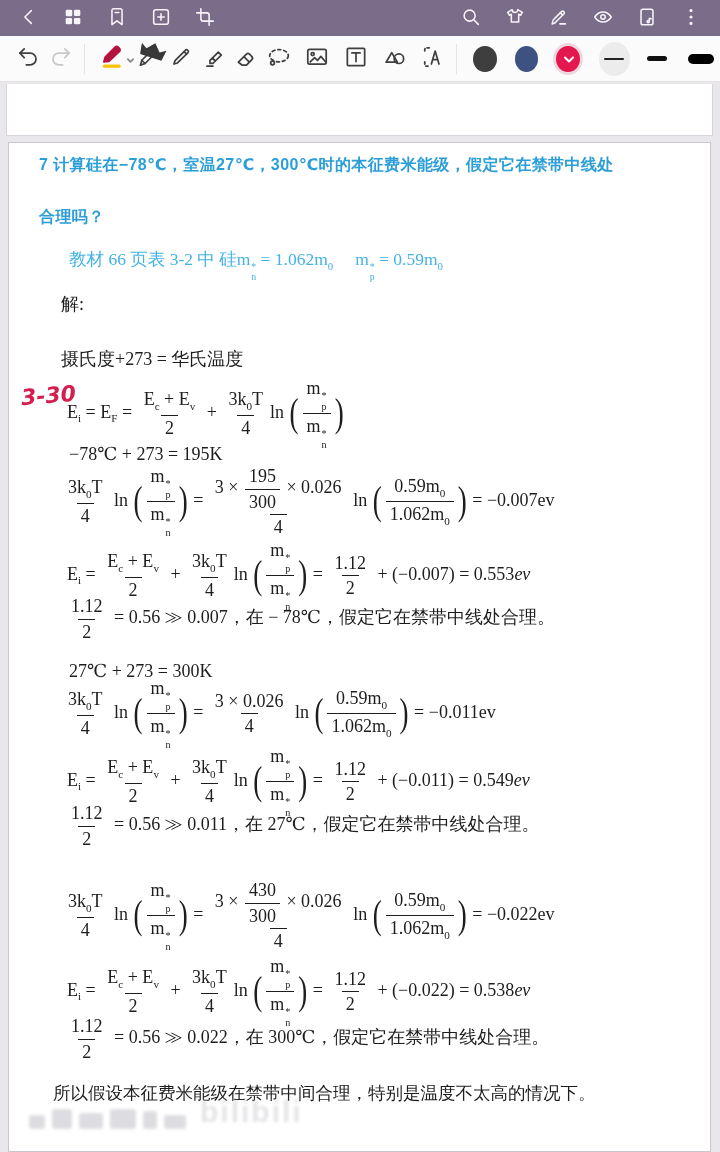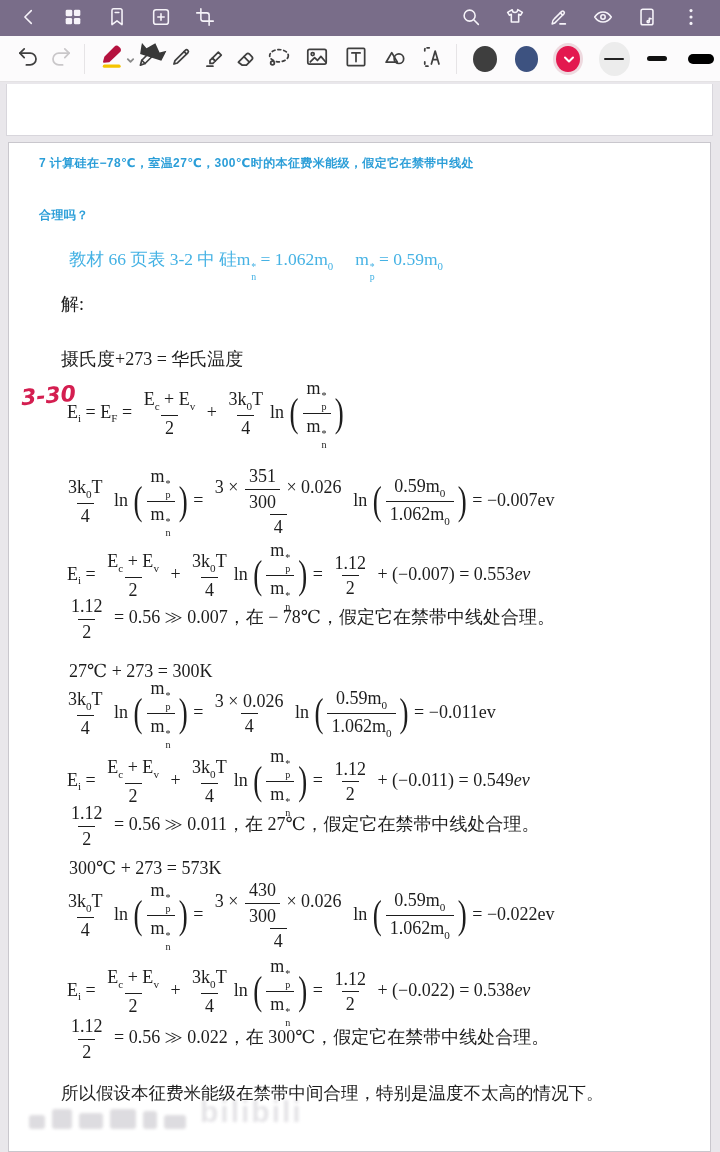--- a/index.html
+++ b/index.html
@@ -43,41 +43,41 @@
   .canvas{position:absolute;left:0;top:82px;width:720px;height:1070px;background:#e9e7eb;}
   .prev-page{position:absolute;left:6px;top:2px;width:707px;height:52px;background:#ffffff;
              border:1px solid #d8d6dc;border-top:none;box-sizing:border-box;}
   .page{position:absolute;left:8px;top:60px;width:703px;height:1010px;background:#ffffff;
         border:1px solid #c9c7cd;box-sizing:border-box;}
 
   
   .ln{position:absolute;white-space:nowrap;font-family:"Liberation Serif","DejaVu Serif",serif;
       font-size:18px;color:#1d1d1d;}
   .ln-title{font-family:"Liberation Sans","DejaVu Sans",sans-serif;font-weight:bold;
-            font-size:12px;color:#2b9ed8;letter-spacing:0.4px;}
+            font-size:16px;color:#2b9ed8;letter-spacing:0.4px;}
   .ln-ref{color:#45b2e4;font-size:17.5px;}
   .p-title1{left:30px;top:12px;}
   .p-title2{left:30px;top:64px;}
   .p-ref{left:60px;top:104px;}
   .p-jie{left:52px;top:149px;}
   .p-conv{left:52px;top:204px;}
   .p-f1{left:58px;top:234px;}
   .p-t195{left:60px;top:300px;}
   .p-f2{left:52px;top:322px;}
   .p-f3{left:58px;top:396px;}
   .p-c1{left:55px;top:452px;}
   .p-t300{left:60px;top:506px;margin-top:11px;}
   .p-f4{left:52px;top:534px;}
   .p-f5{left:58px;top:602px;}
   .p-c2{left:55px;top:659px;}
   .p-t573{left:60px;top:714px;}
   .p-f6{left:52px;top:736px;}
   .p-f7{left:58px;top:812px;}
   .p-c3{left:55px;top:872px;}
-  .p-concl{left:52px;top:938px;font-size:17.5px;}
+  .p-concl{left:44px;top:938px;font-size:17.5px;}
 
   .annot{position:absolute;left:12px;top:240px;color:#d41e50;font-size:22px;font-weight:bold;
          font-style:italic;font-family:"DejaVu Sans",sans-serif;transform:rotate(-5deg);}
 
   
   .frac{display:inline-flex;flex-direction:column;align-items:center;vertical-align:middle;
         margin:0 3px;text-align:center;line-height:1.25;}
   .fn{display:block;padding:0 4px 1px;}
   .fd{display:block;border-top:1.4px solid #1d1d1d;padding:1px 4px 0;}
   .fn .frac{margin:0 2px;}
@@ -324,35 +324,36 @@
             <span class="fn">m<span class="ss">
                 <span>*</span>
                 <span>p</span>
               </span></span>
             <span class="fd">m<span class="ss">
                 <span>*</span>
                 <span>n</span>
               </span></span>
           </span><span class="bigp">)</span></div>
 
+      <div class="ln p-t195">−78℃ + 273 = 195K</div>
       <div class="ln p-f2"><span class="frac">
             <span class="fn">3k<sub>0</sub>T</span>
             <span class="fd">4</span>
           </span> ln <span class="bigp">(</span><span class="frac">
             <span class="fn">m<span class="ss">
                 <span>*</span>
                 <span>p</span>
               </span></span>
             <span class="fd">m<span class="ss">
                 <span>*</span>
                 <span>n</span>
               </span></span>
           </span><span class="bigp">)</span> = <span class="frac">
             <span class="fn">3 × <span class="frac">
-                <span class="fn">351</span>
+                <span class="fn">195</span>
                 <span class="fd">300</span>
               </span> × 0.026</span>
             <span class="fd">4</span>
           </span> ln <span class="bigp">(</span><span class="frac">
             <span class="fn">0.59m<sub>0</sub></span>
             <span class="fd">1.062m<sub>0</sub></span>
           </span><span class="bigp">)</span> = −0.007ev</div>
       <div class="ln p-f3">E<sub>i</sub> = <span class="frac">
             <span class="fn">E<sub>c</sub> + E<sub>v</sub></span>
             <span class="fd">2</span>
@@ -414,21 +415,20 @@
               </span></span>
           </span><span class="bigp">)</span> = <span class="frac">
             <span class="fn">1.12</span>
             <span class="fd">2</span>
           </span> + (−0.011) = 0.549<i>ev</i></div>
       <div class="ln p-c2"><span class="frac">
             <span class="fn">1.12</span>
             <span class="fd">2</span>
           </span> = 0.56 ≫ 0.011，在 27℃，假定它在禁带中线处合理。</div>
 
-      <div class="ln p-t573">300℃ + 273 = 573K</div>
       <div class="ln p-f6"><span class="frac">
             <span class="fn">3k<sub>0</sub>T</span>
             <span class="fd">4</span>
           </span> ln <span class="bigp">(</span><span class="frac">
             <span class="fn">m<span class="ss">
                 <span>*</span>
                 <span>p</span>
               </span></span>
             <span class="fd">m<span class="ss">
                 <span>*</span>

